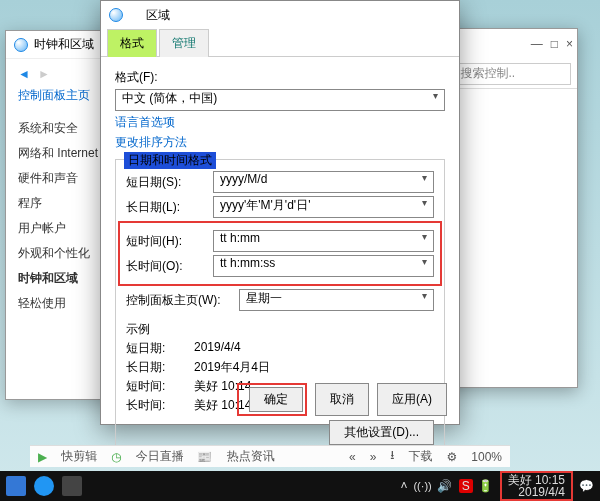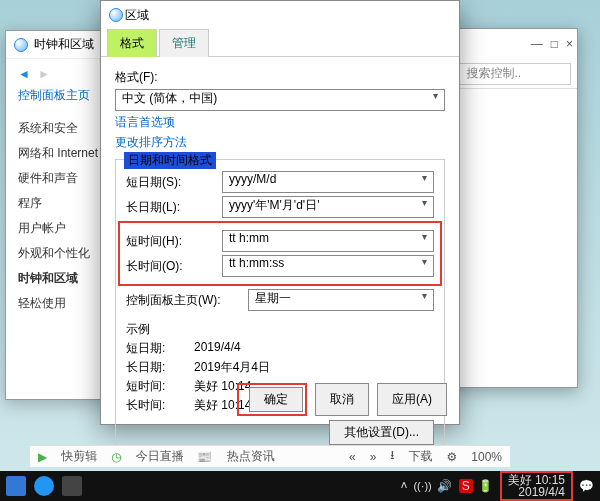--- a/index.html
+++ b/index.html
@@ -1,42 +1,42 @@
 <!DOCTYPE html>
 <html><head>
 <meta charset="utf-8">
 <style>
 *{box-sizing:border-box;margin:0;padding:0;font-family:"Microsoft YaHei","Segoe UI",sans-serif;font-size:12px}
 body{width:600px;height:501px;background:#e0e8ec;overflow:hidden;position:relative}
 .desktop{position:absolute;inset:0;background:linear-gradient(180deg,#a8d0d8 0%,#d0e8ec 100%)}
 .bg-window{position:absolute;left:438px;top:28px;width:140px;height:360px;background:#fff;border:1px solid #999;box-shadow:0 4px 16px rgba(0,0,0,.3)}
 .bg-titlebar{height:30px;display:flex;justify-content:flex-end;align-items:center;padding:0 4px;gap:8px;color:#555}
-.bg-toolbar{height:30px;border-bottom:1px solid #ddd;display:flex;align-items:center;padding:0 6px;gap:6px}
+.bg-toolbar{height:30px;border-bottom:1px solid #ddd;display:flex;align-items:center;padding:0 6px;}
 .bg-search{flex:1;height:22px;border:1px solid #ccc;padding:0 6px;display:flex;align-items:center;color:#888}
 .cp-window{position:absolute;left:5px;top:30px;width:200px;height:370px;background:#fff;border:1px solid #999;box-shadow:0 4px 16px rgba(0,0,0,.25)}
 .cp-title{height:28px;display:flex;align-items:center;padding:0 8px;gap:6px;border-bottom:1px solid #eee}
 .cp-globe{width:14px;height:14px;border-radius:50%;border:1px solid #1e88e5;background:radial-gradient(circle at 30% 30%,#fff,#64b5f6)}
 .cp-body{padding:8px 12px}
 .cp-home{color:#0066cc;margin-bottom:12px;display:flex;align-items:center;gap:6px}
 .cp-nav{display:flex;gap:8px;margin-bottom:6px;color:#1e88e5}
 .cp-list{list-style:none;color:#333}
 .cp-list li{padding:4px 0;cursor:pointer}
 .cp-list li.active{font-weight:bold}
 .region-window{position:absolute;left:100px;top:0;width:360px;height:425px;background:#fff;border:1px solid #888;box-shadow:0 6px 24px rgba(0,0,0,.4)}
-.rw-title{height:28px;display:flex;align-items:center;padding:0 8px;gap:2px}
+.rw-title{height:28px;display:flex;align-items:center;padding:0 8px;gap:23px}
 .rw-tabs{display:flex;border-bottom:1px solid #ccc;padding:0 6px}
 .rw-tab{padding:5px 12px;border:1px solid #ccc;border-bottom:none;background:#bef264;margin-right:2px;margin-bottom:-1px;cursor:pointer}
 .rw-tab.inactive{background:#f0f0f0;color:#0f766e}
 .rw-content{padding:8px 14px}
 .fld-label{margin:4px 0 3px}
 .combo{width:100%;height:22px;border:1px solid #888;background:#fff;display:flex;justify-content:space-between;padding:0 6px;cursor:pointer}
 .link{color:#0066cc;cursor:pointer;margin:3px 0;display:block}
 .groupbox{border:1px solid #ccc;margin-top:8px;padding:8px 10px 10px;position:relative}
 .groupbox-title{position:absolute;top:-8px;left:8px;background:#1d4ed8;padding:0 4px}
-.row{display:flex;align-items:center;margin:3px 0;gap:22px}
+.row{display:flex;align-items:center;margin:3px 0;gap:13px}
 .row-label{width:74px}
 .row .combo{flex:1}
 .highlight-box{border:2px solid #e53935;padding:4px 6px;margin:2px -8px}
 .example-row{display:flex;margin:2px 0}
 .example-row .k{width:68px}
 .btn-row{display:flex;justify-content:flex-end;margin-top:6px}
 .btn{border:1px solid #888;background:#efefef;padding:3px 14px;cursor:pointer;margin-left:8px}
 .dlg-buttons{position:absolute;bottom:8px;right:12px;display:flex}
 .ok-highlight{border:2px solid #e53935;padding:2px}
 .appbar{position:absolute;left:30px;bottom:34px;height:22px;width:480px;background:#fcfcfc;border-top:1px solid #ddd;display:flex;align-items:center;padding:0 8px;gap:14px;color:#555}

